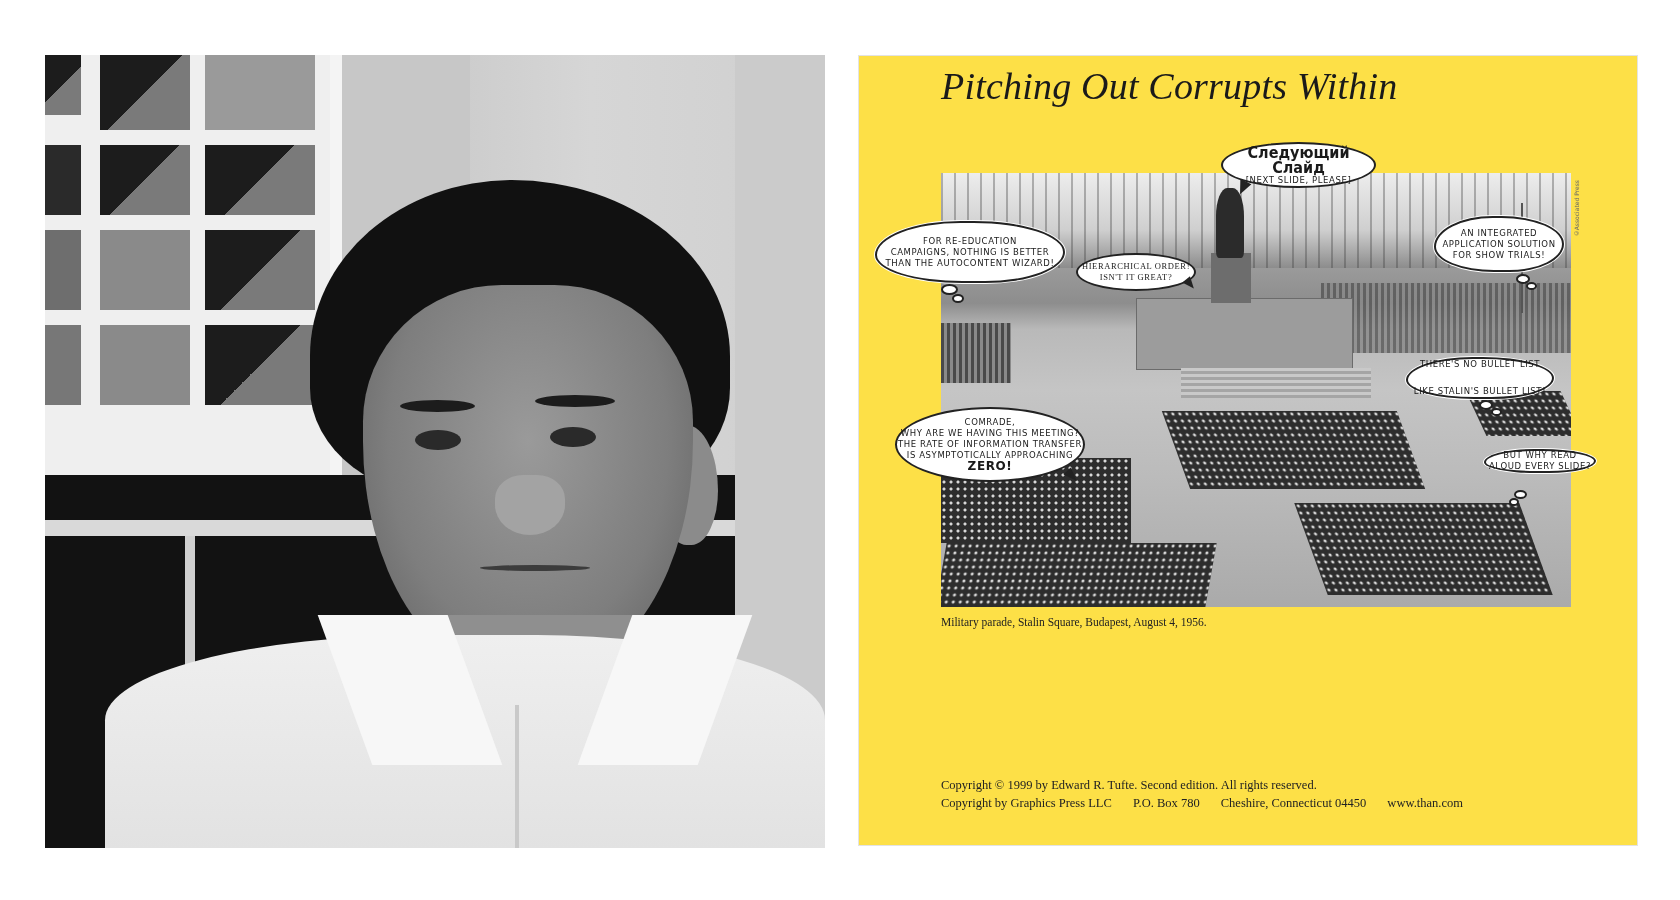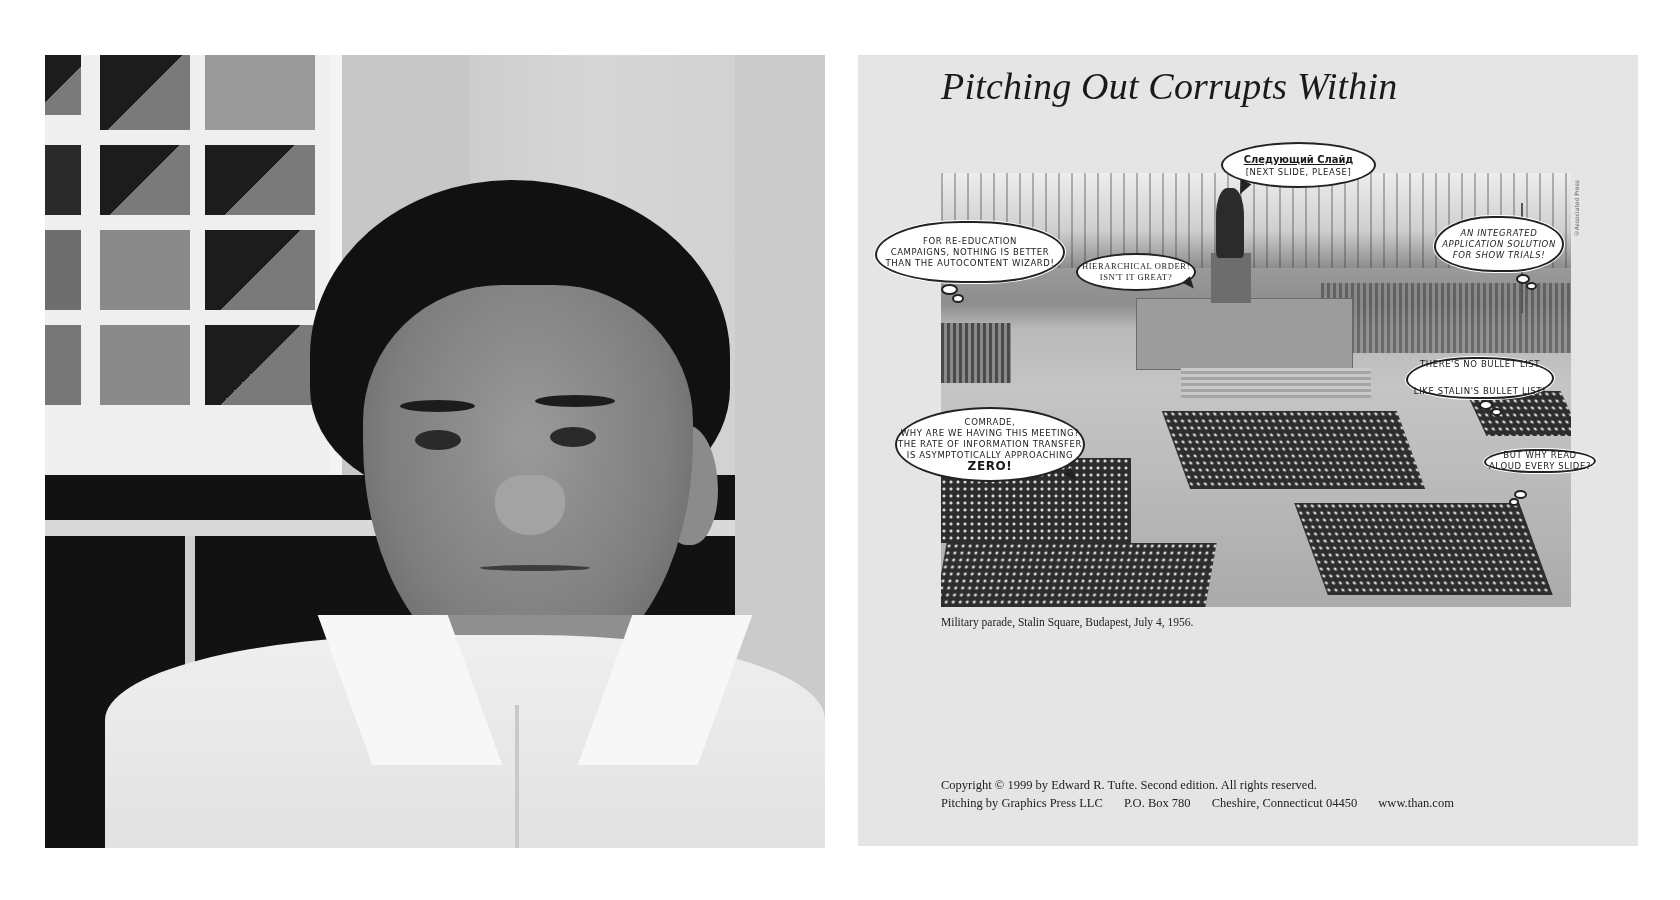--- a/index.html
+++ b/index.html
@@ -24,40 +24,40 @@
   .portrait .eye { position:absolute; width:46px; height:20px; background:#2a2a2a; border-radius:50%; }
   .portrait .nose { position:absolute; left:450px; top:420px; width:70px; height:60px; background:#a3a3a3; border-radius:40% 40% 50% 50%; }
   .portrait .mouth { position:absolute; left:435px; top:510px; width:110px; height:6px; background:#3c3c3c; border-radius:50%; }
   .portrait .neck { position:absolute; left:395px; top:560px; width:200px; height:140px; background:#8f8f8f; border-radius:0 0 40% 40%; }
   .portrait .shirt { position:absolute; left:60px; top:580px; width:720px; height:213px; background:linear-gradient(180deg,#efefef,#e2e2e2); border-radius:45% 40% 0 0 / 40% 40% 0 0; }
   .portrait .collar-l { position:absolute; left:300px; top:560px; width:130px; height:150px; background:#f7f7f7; transform:skewX(20deg); }
   .portrait .collar-r { position:absolute; left:560px; top:560px; width:120px; height:150px; background:#f7f7f7; transform:skewX(-20deg); }
   .portrait .shirt-fold { position:absolute; left:470px; top:650px; width:4px; height:143px; background:#c9c9c9; }
 
   
-  .page { position:absolute; left:858px; top:55px; width:780px; height:791px; background:#e5e5e5; border:1px solid #e3e3e3; box-sizing:border-box; }
+  .page { position:absolute; left:858px; top:55px; width:780px; height:791px; background:#fde047; border:1px solid #e3e3e3; box-sizing:border-box; }
   .page-title { position:absolute; left:82px; top:0px; font-family:"Liberation Serif","DejaVu Serif",serif; font-style:italic; font-size:38px; color:#1a1a1a; letter-spacing:0.2px; white-space:nowrap; line-height:60px; }
 
   .photo { position:absolute; left:82px; top:117px; width:630px; height:434px; overflow:hidden;
     background: linear-gradient(180deg,#e9e9e9 0%,#d7d7d7 10%,#9a9a9a 22%,#8d8d8d 30%,#b9b9b9 36%,#c5c5c5 50%,#bbbbbb 70%,#aaaaaa 100%); }
   .photo .trees { position:absolute; left:0; top:0; width:100%; height:95px;
     background: repeating-linear-gradient(90deg, rgba(60,60,60,.35) 0 2px, rgba(0,0,0,0) 2px 13px), linear-gradient(180deg,#ededed 0%,#cfcfcf 60%,#8c8c8c 100%); }
   .photo .crowd-top { position:absolute; left:380px; top:110px; width:250px; height:70px; background:repeating-linear-gradient(90deg,#555 0 3px,#888 3px 6px); opacity:.8; }
   .photo .crowd-left { position:absolute; left:0; top:150px; width:70px; height:60px; background:repeating-linear-gradient(90deg,#4a4a4a 0 3px,#8a8a8a 3px 6px); }
   .photo .plinth { position:absolute; left:195px; top:125px; width:215px; height:70px; background:#9c9c9c; border:1px solid #6b6b6b; }
   .photo .plinth-steps { position:absolute; left:240px; top:195px; width:190px; height:30px; background:repeating-linear-gradient(180deg,#c9c9c9 0 3px,#a5a5a5 3px 6px); }
   .photo .statue-base { position:absolute; left:270px; top:80px; width:40px; height:50px; background:#6d6d6d; }
   .photo .statue { position:absolute; left:275px; top:15px; width:28px; height:70px; background:#2b2b2b; border-radius:40% 40% 10% 10%; }
   .photo .block { position:absolute; background: radial-gradient(circle at 3px 3px,#d8d8d8 1px,#2d2d2d 2px) 0 0/7px 7px; }
   .photo .flagpole { position:absolute; left:580px; top:30px; width:2px; height:110px; background:#555; }
 
   .bubble { position:absolute; background:#fff; border:2px solid #222; border-radius:50%; text-align:center; font-family:"DejaVu Sans", sans-serif; color:#1a1a1a; font-size:8.5px; line-height:11px; text-transform:uppercase; letter-spacing:0.6px; display:flex; flex-direction:column; justify-content:center; align-items:center; box-sizing:border-box; }
   .bubble.cloud { border-radius:45% 48% 42% 46% / 55% 50% 50% 45%; box-shadow: 0 0 0 1px #fff; }
   .bubble b { font-weight:bold; }
-  .bubble .ru { text-transform:none; font-family:"DejaVu Sans Condensed","DejaVu Sans",sans-serif; font-size:11px; letter-spacing:0; font-weight:bold; line-height:15px;text-decoration:underline; }
+  .bubble .ru { text-transform:none; font-family:"DejaVu Sans Condensed","DejaVu Sans",sans-serif; font-size:16px; letter-spacing:0; font-weight:bold; line-height:15px; }
   .puff { position:absolute; border:2px solid #222; border-radius:50%; background:#fff; }
   .tail { position:absolute; width:0; height:0; border-style:solid; }
 
   .credit { position:absolute; left:714px; top:124px; font-family:"DejaVu Sans",sans-serif; font-size:6px; color:#666; writing-mode:vertical-rl; transform:rotate(180deg); }
 
   .caption { position:absolute; left:82px; top:560px; font-family:"Liberation Serif","DejaVu Serif",serif; font-size:11.5px; color:#222; white-space:nowrap; }
   .copyright { position:absolute; left:82px; top:720px; font-family:"Liberation Serif","DejaVu Serif",serif; font-size:12.5px; color:#222; line-height:18px; white-space:nowrap; }
   .copyright .row2 span { margin-right:18px; }
 </style>
 </head>
@@ -135,21 +135,21 @@
   </div>
   <div class="puff" style="left:82px;top:228px;width:13px;height:7px;"></div>
   <div class="puff" style="left:93px;top:238px;width:8px;height:5px;"></div>
 
   <div class="bubble" style="left:217px;top:197px;width:120px;height:38px;font-family:Liberation Serif, serif;">
     <span>Hierarchical order!</span>
     <span>Isn't it great?</span>
   </div>
   <div class="tail" style="left:326px;top:222px;border-width:12px 5px 0 5px;border-color:#222 transparent transparent transparent;transform:rotate(-40deg);"></div>
 
-  <div class="bubble cloud" style="left:575px;top:160px;width:130px;height:56px;font-style:italic;">
+  <div class="bubble cloud" style="left:575px;top:160px;width:130px;height:56px;">
     <span>AN integrated</span>
     <span>application solution</span>
     <span>for show trials!</span>
   </div>
   <div class="puff" style="left:657px;top:218px;width:10px;height:6px;"></div>
   <div class="puff" style="left:667px;top:226px;width:7px;height:4px;"></div>
 
   <div class="bubble cloud" style="left:547px;top:301px;width:148px;height:42px;justify-content:space-between;">
     <span>There's NO bullet list</span>
     <span>like Stalin's bullet list!</span>
@@ -166,24 +166,24 @@
   </div>
   <div class="tail" style="left:208px;top:413px;border-width:14px 5px 0 5px;border-color:#222 transparent transparent transparent;transform:rotate(-45deg);"></div>
 
   <div class="bubble cloud" style="left:625px;top:393px;width:112px;height:24px;">
     <span>But why read</span>
     <span>aloud EVERY slide?</span>
   </div>
   <div class="puff" style="left:655px;top:434px;width:9px;height:5px;"></div>
   <div class="puff" style="left:650px;top:442px;width:6px;height:4px;"></div>
 
-  <div class="caption">Military parade, Stalin Square, Budapest, July 4, 1956.</div>
+  <div class="caption">Military parade, Stalin Square, Budapest, August 4, 1956.</div>
 
   <div class="copyright">
     <div>Copyright © 1999 by Edward R. Tufte. Second edition. All rights reserved.</div>
     <div class="row2">
-      <span>Pitching by Graphics Press LLC</span>
+      <span>Copyright by Graphics Press LLC</span>
       <span>P.O. Box 780</span>
       <span>Cheshire, Connecticut 04450</span>
       <span>www.than.com</span>
     </div>
   </div>
 </div>
 
 </body></html>

